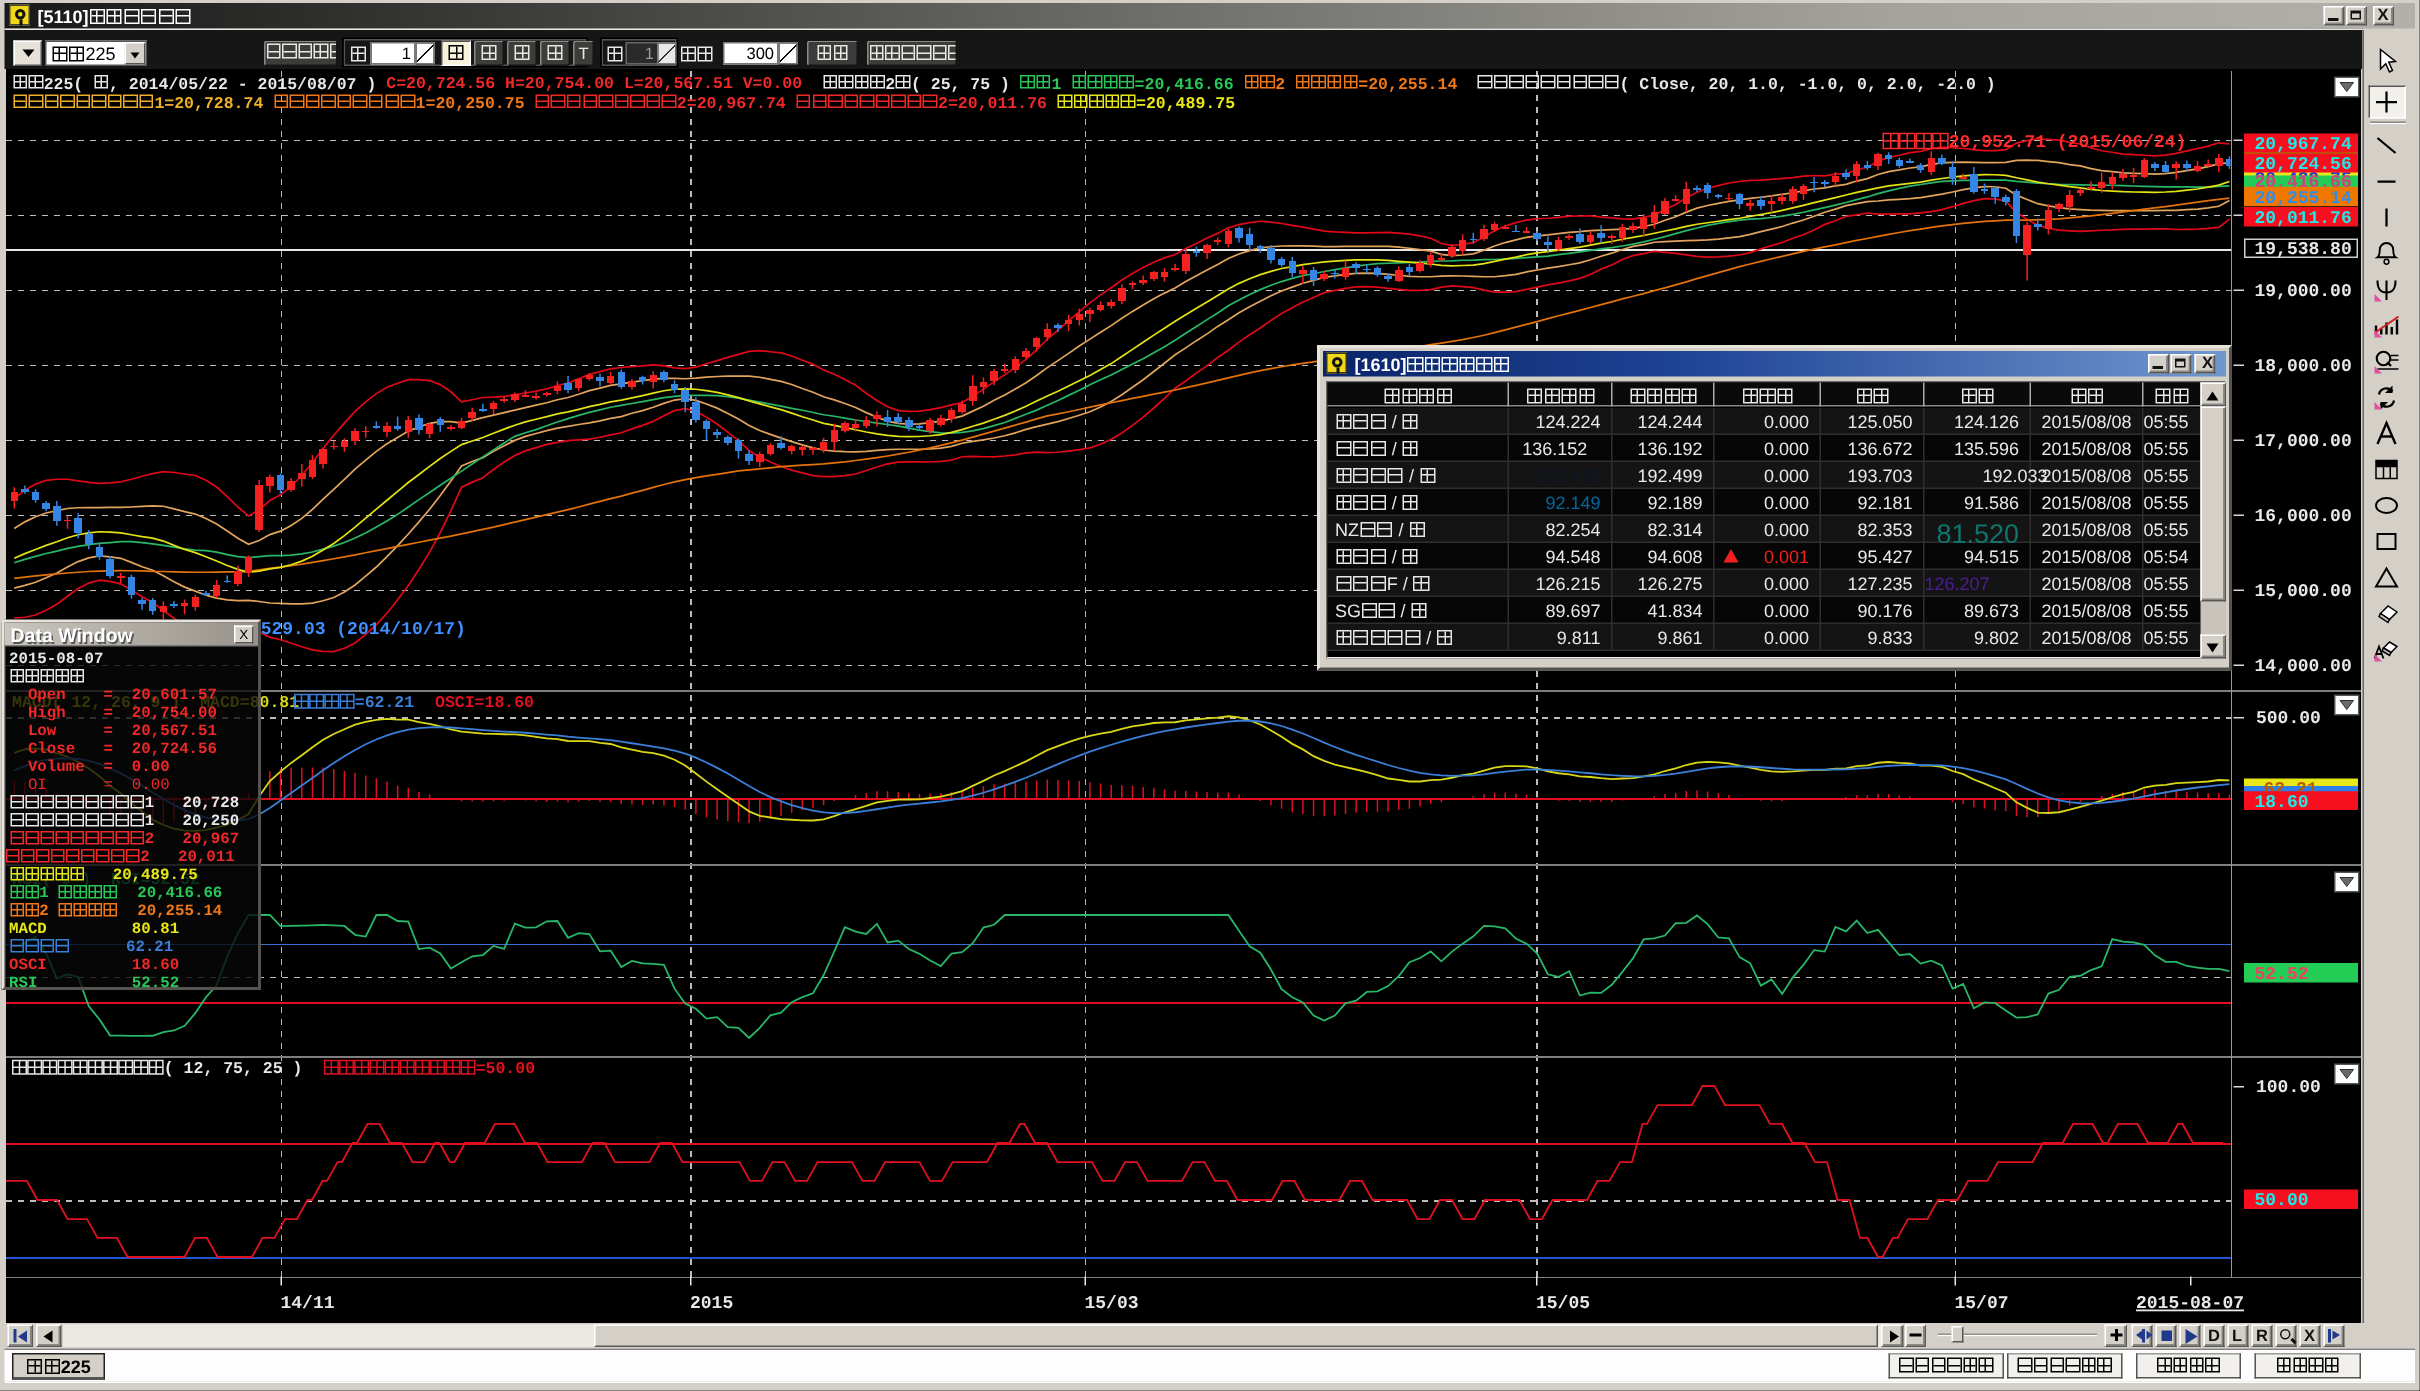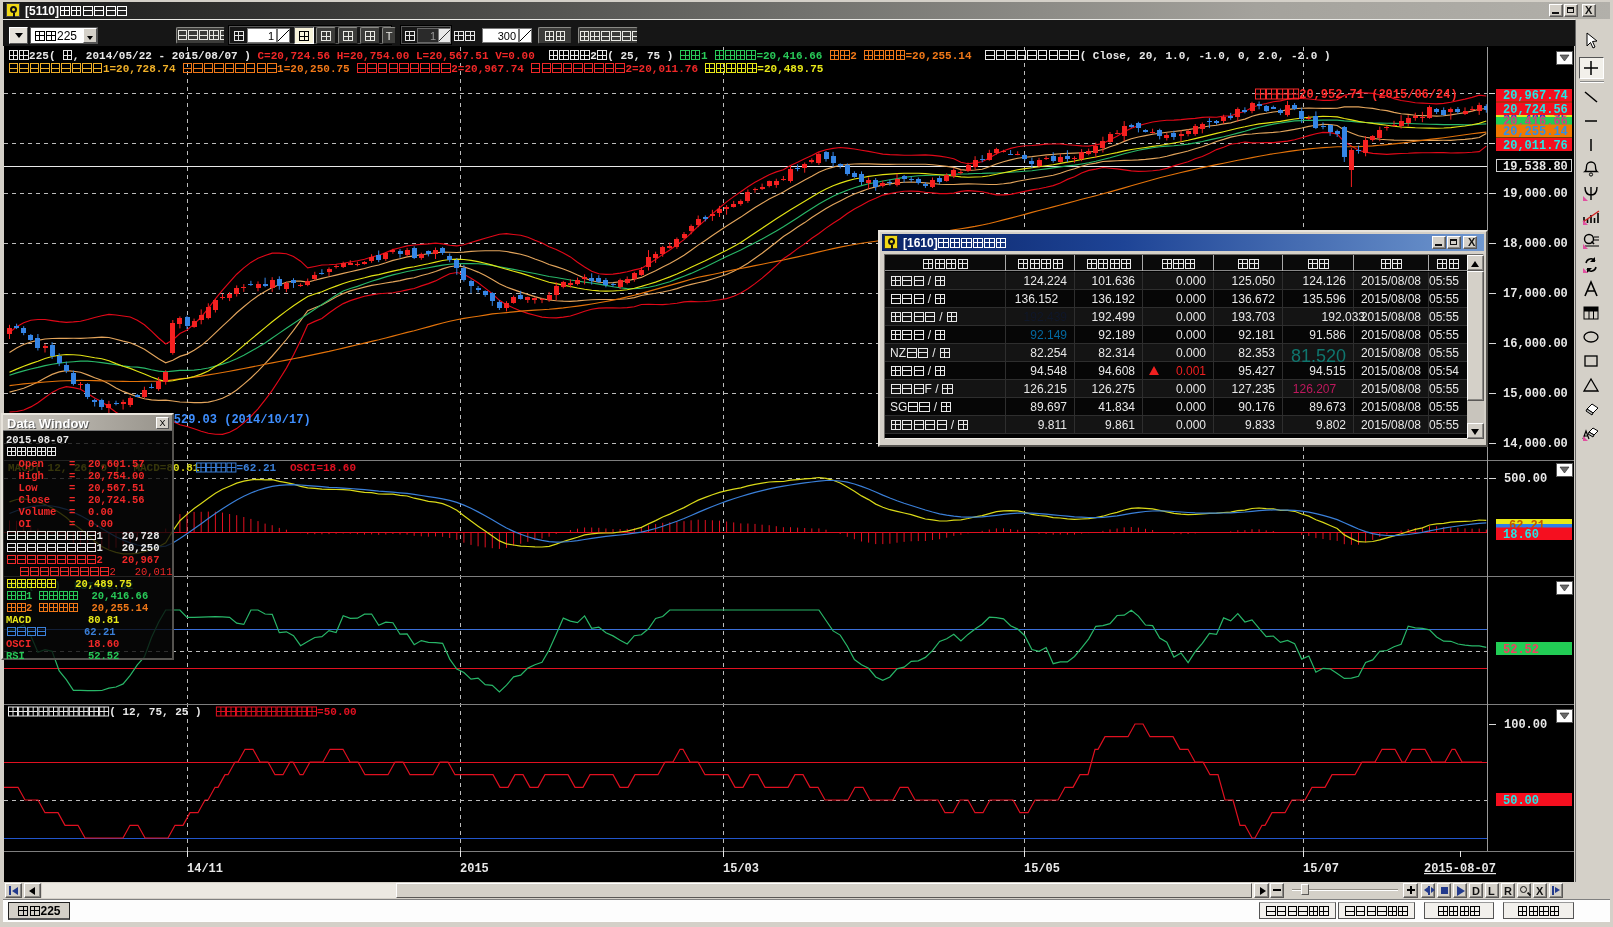--- a/index.html
+++ b/index.html
@@ -382,25 +382,25 @@
 <div class="abs" style="left:0;top:0;width:169px;height:16px;background:linear-gradient(90deg,#cac6be,#97938b);border-bottom:1px solid #777"></div>
 <div class="abs" style="left:4px;top:1px;font-size:13px;font-weight:bold;color:#fff;text-shadow:1px 1px 0 #555">Data Window</div>
 <div class="abs" style="left:153px;top:2px;width:13px;height:12px;background:#d4d0c8;border:1px solid;border-color:#fff #555 #555 #fff;font-size:9px;text-align:center;line-height:11px;color:#000">X</div>
 <div class="abs" style="left:3px;top:19px;font-family:'Liberation Mono',monospace;font-size:10.5px;font-weight:bold;white-space:pre;color:#e8e8e8;overflow:hidden;width:165px">2015-08-07</div>
 <div class="abs" style="left:3px;top:31px;font-family:'Liberation Mono',monospace;font-size:10.5px;font-weight:bold;white-space:pre;color:#e8e8e8;overflow:hidden;width:165px"><i class="k"></i><i class="k"></i><i class="k"></i><i class="k"></i><i class="k"></i></div>
 <div class="abs" style="left:3px;top:43px;font-family:'Liberation Mono',monospace;font-size:10.5px;font-weight:bold;white-space:pre;color:#f02828;overflow:hidden;width:165px">  Open    =  20,601.57</div>
 <div class="abs" style="left:3px;top:55px;font-family:'Liberation Mono',monospace;font-size:10.5px;font-weight:bold;white-space:pre;color:#f02828;overflow:hidden;width:165px">  High    =  20,754.00</div>
 <div class="abs" style="left:3px;top:67px;font-family:'Liberation Mono',monospace;font-size:10.5px;font-weight:bold;white-space:pre;color:#f02828;overflow:hidden;width:165px">  Low     =  20,567.51</div>
 <div class="abs" style="left:3px;top:79px;font-family:'Liberation Mono',monospace;font-size:10.5px;font-weight:bold;white-space:pre;color:#f02828;overflow:hidden;width:165px">  Close   =  20,724.56</div>
 <div class="abs" style="left:3px;top:91px;font-family:'Liberation Mono',monospace;font-size:10.5px;font-weight:bold;white-space:pre;color:#f02828;overflow:hidden;width:165px">  Volume  =  0.00</div>
-<div class="abs" style="left:3px;top:103px;font-family:'Liberation Mono',monospace;font-size:10.5px;font-weight:bold;white-space:pre;color:#f02828;overflow:hidden;width:165px">  OI      =  0.00</div>
+<div class="abs" style="left:3px;top:103px;font-family:'Liberation Mono',monospace;font-size:10.5px;font-weight:normal;white-space:pre;color:#f02828;overflow:hidden;width:165px">  OI      =  0.00</div>
 <div class="abs" style="left:3px;top:115px;font-family:'Liberation Mono',monospace;font-size:10.5px;font-weight:bold;white-space:pre;color:#e8e8e8;overflow:hidden;width:165px"><i class="a"></i><i class="a"></i><i class="a"></i><i class="a"></i><i class="a"></i><i class="a"></i><i class="a"></i><i class="a"></i><i class="a"></i>1   20,728</div>
 <div class="abs" style="left:3px;top:127px;font-family:'Liberation Mono',monospace;font-size:10.5px;font-weight:bold;white-space:pre;color:#e8e8e8;overflow:hidden;width:165px"><i class="a"></i><i class="a"></i><i class="a"></i><i class="a"></i><i class="a"></i><i class="a"></i><i class="a"></i><i class="a"></i><i class="a"></i>1   20,250</div>
 <div class="abs" style="left:3px;top:139px;font-family:'Liberation Mono',monospace;font-size:10.5px;font-weight:bold;white-space:pre;color:#f02828;overflow:hidden;width:165px"><i class="a"></i><i class="a"></i><i class="a"></i><i class="a"></i><i class="a"></i><i class="a"></i><i class="a"></i><i class="a"></i><i class="a"></i>2   20,967</div>
-<div class="abs" style="left:16px;top:151px;font-family:'Liberation Mono',monospace;font-size:10.5px;font-weight:normal;white-space:pre;color:#f02828;overflow:hidden;width:165px"><i class="a"></i><i class="a"></i><i class="a"></i><i class="a"></i><i class="a"></i><i class="a"></i><i class="a"></i><i class="a"></i><i class="a"></i>2   20,011</div>
+<div class="abs" style="left:0;top:151px;font-family:'Liberation Mono',monospace;font-size:10.5px;font-weight:bold;white-space:pre;color:#f02828;overflow:hidden;width:165px"><i class="a"></i><i class="a"></i><i class="a"></i><i class="a"></i><i class="a"></i><i class="a"></i><i class="a"></i><i class="a"></i><i class="a"></i>2   20,011</div>
 <div class="abs" style="left:3px;top:163px;font-family:'Liberation Mono',monospace;font-size:10.5px;font-weight:bold;white-space:pre;color:#e8e818;overflow:hidden;width:165px"><i class="k"></i><i class="k"></i><i class="k"></i><i class="k"></i><i class="k"></i>   20,489.75</div>
 <div class="abs" style="left:3px;top:175px;font-family:'Liberation Mono',monospace;font-size:10.5px;font-weight:bold;white-space:pre;color:#28c858;overflow:hidden;width:165px"><i class="k"></i><i class="k"></i>1 <i class="k"></i><i class="k"></i><i class="k"></i><i class="k"></i>  20,416.66</div>
 <div class="abs" style="left:3px;top:187px;font-family:'Liberation Mono',monospace;font-size:10.5px;font-weight:bold;white-space:pre;color:#f07818;overflow:hidden;width:165px"><i class="k"></i><i class="k"></i>2 <i class="k"></i><i class="k"></i><i class="k"></i><i class="k"></i>  20,255.14</div>
 <div class="abs" style="left:3px;top:199px;font-family:'Liberation Mono',monospace;font-size:10.5px;font-weight:bold;white-space:pre;color:#e8e818;overflow:hidden;width:165px">MACD         80.81</div>
 <div class="abs" style="left:3px;top:211px;font-family:'Liberation Mono',monospace;font-size:10.5px;font-weight:bold;white-space:pre;color:#3a7fd8;overflow:hidden;width:165px"><i class="a"></i><i class="a"></i><i class="a"></i><i class="a"></i>      62.21</div>
 <div class="abs" style="left:3px;top:223px;font-family:'Liberation Mono',monospace;font-size:10.5px;font-weight:bold;white-space:pre;color:#f02828;overflow:hidden;width:165px">OSCI         18.60</div>
 <div class="abs" style="left:3px;top:235px;font-family:'Liberation Mono',monospace;font-size:10.5px;font-weight:bold;white-space:pre;color:#28c858;overflow:hidden;width:165px">RSI          52.52</div>
 </div>
 <div class="abs" style="left:878px;top:230px;width:610px;height:217px;background:#d4d0c8;border:2px solid;border-color:#e8e4dc #55534f #55534f #e8e4dc">
 <div class="abs" style="left:2px;top:2px;width:602px;height:17px;background:linear-gradient(90deg,#0a2468,#1e4496 40%,#6f97cf)"></div>
@@ -435,21 +435,21 @@
 <div class="abs" style="left:5px;top:40px;width:582px;height:18px;background:#141414;border-bottom:1px solid #2e2e2e"></div>
 <div class="abs" style="left:125px;top:40px;width:1px;height:18px;background:#2e2e2e"></div>
 <div class="abs" style="left:194px;top:40px;width:1px;height:18px;background:#2e2e2e"></div>
 <div class="abs" style="left:262px;top:40px;width:1px;height:18px;background:#2e2e2e"></div>
 <div class="abs" style="left:333px;top:40px;width:1px;height:18px;background:#2e2e2e"></div>
 <div class="abs" style="left:402px;top:40px;width:1px;height:18px;background:#2e2e2e"></div>
 <div class="abs" style="left:473px;top:40px;width:1px;height:18px;background:#2e2e2e"></div>
 <div class="abs" style="left:548px;top:40px;width:1px;height:18px;background:#2e2e2e"></div>
 <div class="abs" style="left:10px;top:42px;font-size:12px;color:#e8e8e8"><i class="k"></i><i class="a"></i><i class="a"></i> / <i class="k"></i></div>
 <div class="abs" style="left:126px;top:42px;width:61px;text-align:right;font-size:12px;color:#e8e8e8">124.224</div>
-<div class="abs" style="left:195px;top:42px;width:60px;text-align:right;font-size:12px;color:#e8e8e8">101.636</div>
+<div class="abs" style="left:195px;top:42px;width:60px;text-align:right;font-size:12px;color:#e8e8e8">124.244</div>
 <div class="abs" style="left:263px;top:42px;width:63px;text-align:right;font-size:12px;color:#e8e8e8">0.000</div>
 <div class="abs" style="left:334px;top:42px;width:61px;text-align:right;font-size:12px;color:#e8e8e8">125.050</div>
 <div class="abs" style="left:403px;top:42px;width:63px;text-align:right;font-size:12px;color:#e8e8e8">124.126</div>
 <div class="abs" style="left:474px;top:42px;width:67px;text-align:right;font-size:12px;color:#e8e8e8">2015/08/08</div>
 <div class="abs" style="left:549px;top:42px;width:30px;text-align:right;font-size:12px;color:#e8e8e8">05:55</div>
 <div class="abs" style="left:5px;top:58px;width:582px;height:18px;background:#060606;border-bottom:1px solid #2e2e2e"></div>
 <div class="abs" style="left:125px;top:58px;width:1px;height:18px;background:#2e2e2e"></div>
 <div class="abs" style="left:194px;top:58px;width:1px;height:18px;background:#2e2e2e"></div>
 <div class="abs" style="left:262px;top:58px;width:1px;height:18px;background:#2e2e2e"></div>
 <div class="abs" style="left:333px;top:58px;width:1px;height:18px;background:#2e2e2e"></div>
@@ -535,21 +535,21 @@
 <div class="abs" style="left:262px;top:148px;width:1px;height:18px;background:#2e2e2e"></div>
 <div class="abs" style="left:333px;top:148px;width:1px;height:18px;background:#2e2e2e"></div>
 <div class="abs" style="left:402px;top:148px;width:1px;height:18px;background:#2e2e2e"></div>
 <div class="abs" style="left:473px;top:148px;width:1px;height:18px;background:#2e2e2e"></div>
 <div class="abs" style="left:548px;top:148px;width:1px;height:18px;background:#2e2e2e"></div>
 <div class="abs" style="left:10px;top:150px;font-size:12px;color:#e8e8e8"><i class="a"></i><i class="a"></i><i class="a"></i>F / <i class="k"></i></div>
 <div class="abs" style="left:126px;top:150px;width:61px;text-align:right;font-size:12px;color:#e8e8e8">126.215</div>
 <div class="abs" style="left:195px;top:150px;width:60px;text-align:right;font-size:12px;color:#e8e8e8">126.275</div>
 <div class="abs" style="left:263px;top:150px;width:63px;text-align:right;font-size:12px;color:#e8e8e8">0.000</div>
 <div class="abs" style="left:334px;top:150px;width:61px;text-align:right;font-size:12px;color:#e8e8e8">127.235</div>
-<div class="abs" style="left:403px;top:150px;width:63px;text-align:center;font-size:12px;color:#be185d">126.207</div>
+<div class="abs" style="left:403px;top:150px;width:63px;text-align:left;font-size:12px;color:#4c1d95">126.207</div>
 <div class="abs" style="left:474px;top:150px;width:67px;text-align:right;font-size:12px;color:#e8e8e8">2015/08/08</div>
 <div class="abs" style="left:549px;top:150px;width:30px;text-align:right;font-size:12px;color:#e8e8e8">05:55</div>
 <div class="abs" style="left:5px;top:166px;width:582px;height:18px;background:#060606;border-bottom:1px solid #2e2e2e"></div>
 <div class="abs" style="left:125px;top:166px;width:1px;height:18px;background:#2e2e2e"></div>
 <div class="abs" style="left:194px;top:166px;width:1px;height:18px;background:#2e2e2e"></div>
 <div class="abs" style="left:262px;top:166px;width:1px;height:18px;background:#2e2e2e"></div>
 <div class="abs" style="left:333px;top:166px;width:1px;height:18px;background:#2e2e2e"></div>
 <div class="abs" style="left:402px;top:166px;width:1px;height:18px;background:#2e2e2e"></div>
 <div class="abs" style="left:473px;top:166px;width:1px;height:18px;background:#2e2e2e"></div>
 <div class="abs" style="left:548px;top:166px;width:1px;height:18px;background:#2e2e2e"></div>

